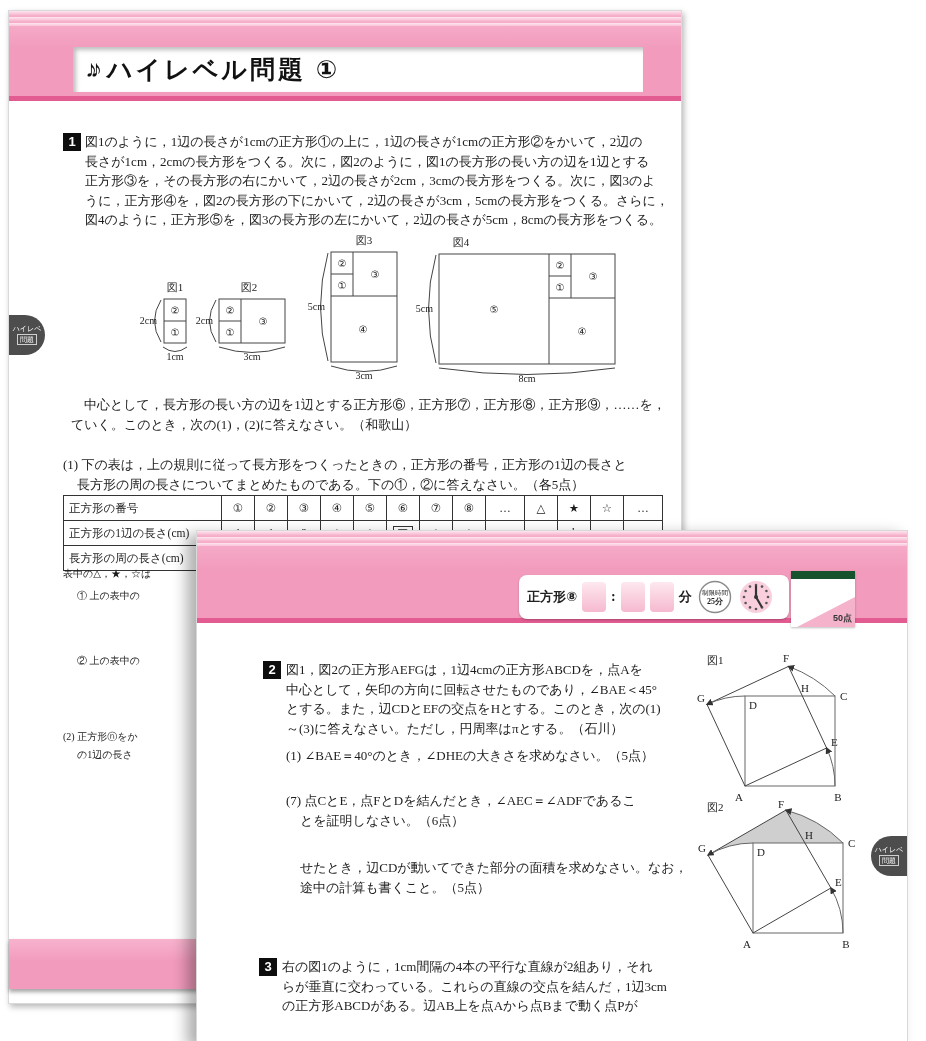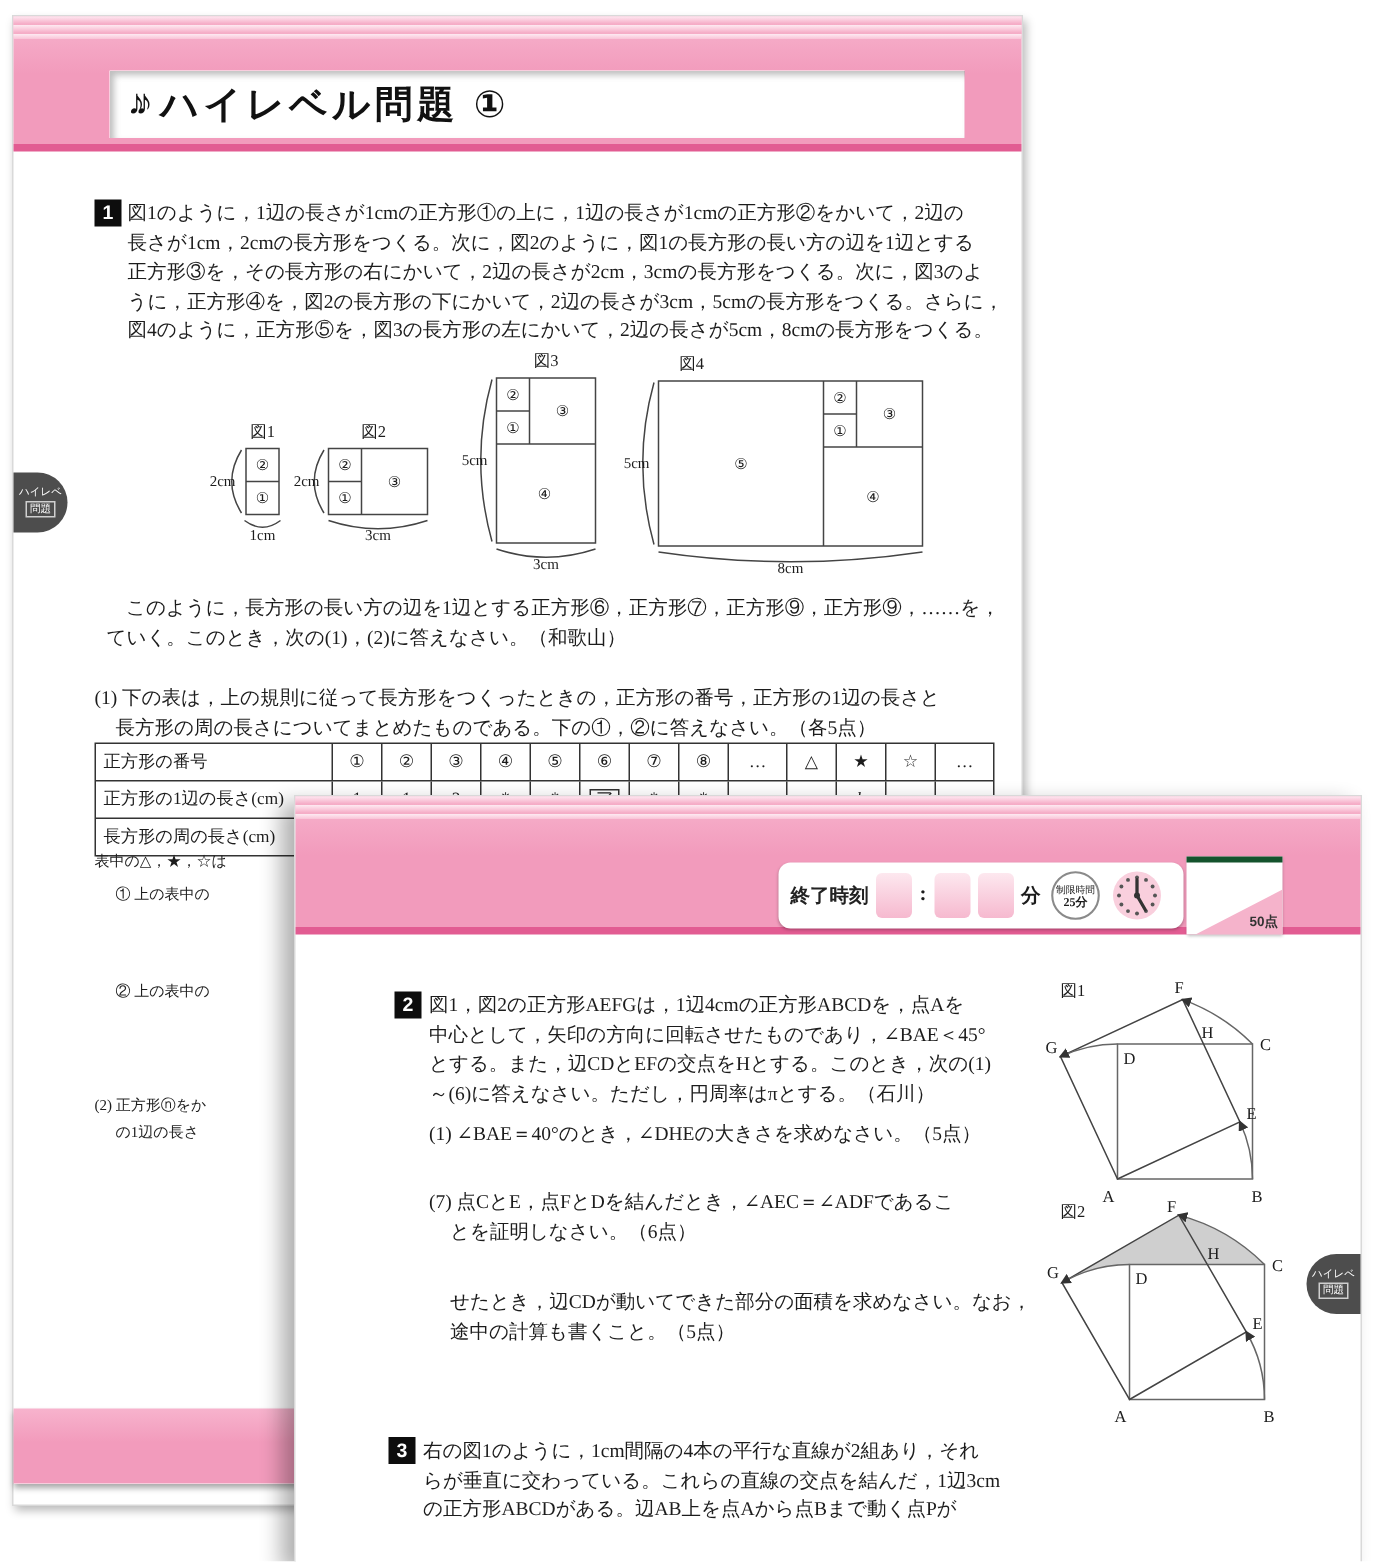--- a/index.html
+++ b/index.html
@@ -39,21 +39,21 @@
   .tabR{border-radius:20px 0 0 20px;}
   .tab .l1{font-size:7px;line-height:8px;}
   .tab .l2{font-size:7px;line-height:9px;border:1px solid #cfcfcf;padding:0 2px;margin-top:1px;}
   
   .endBox{position:absolute;left:322px;top:44px;width:254px;height:44px;background:#fff;border-radius:8px;
           box-shadow:0 1px 2px rgba(0,0,0,.25);display:flex;align-items:center;padding:0 8px;gap:5px;}
   .endLbl{font-family:"Liberation Sans","DejaVu Sans",sans-serif;font-weight:bold;font-size:13px;color:#222;}
   .pinkbox{width:24px;height:30px;border-radius:4px;background:linear-gradient(180deg,#fde8ef,#f6b9cf);}
   .colon{font-weight:bold;font-size:14px;}
   .minLbl{font-family:"Liberation Sans","DejaVu Sans",sans-serif;font-weight:bold;font-size:13px;}
-  .scoreBox{position:absolute;left:594px;top:40px;width:64px;height:48px;background:#fff;border-top:4px solid #14532d;
+  .scoreBox{position:absolute;left:594px;top:40px;width:64px;height:48px;background:#fff;border-top:8px solid #14532d;
             box-shadow:0 1px 2px rgba(0,0,0,.25);overflow:hidden;}
   .scoreTri{position:absolute;right:0;bottom:0;width:0;height:0;border-left:58px solid transparent;border-bottom:30px solid #f5b3cb;}
   .scoreLbl{position:absolute;right:3px;bottom:2px;font-family:"Liberation Sans","DejaVu Sans",sans-serif;
             font-weight:bold;font-size:9px;color:#333;}
   svg text{font-family:"Liberation Serif","DejaVu Serif",serif;fill:#1c1c1c;}
   .figsvg{position:absolute;}
 </style>
 </head>
 <body>
 
@@ -140,21 +140,21 @@
       <text x="99" y="78.5" font-size="10" text-anchor="middle">⑤</text>
       <text x="165" y="34.5" font-size="10" text-anchor="middle">②</text>
       <text x="165" y="56.5" font-size="10" text-anchor="middle">①</text>
       <text x="198" y="45.5" font-size="10" text-anchor="middle">③</text>
       <text x="187" y="100.5" font-size="10" text-anchor="middle">④</text>
       <text x="38" y="78" font-size="10" text-anchor="end">5cm</text>
       <text x="132" y="148" font-size="10" text-anchor="middle">8cm</text>
     </svg>
 
     <div class="tblock" style="left:62px;top:384px;">
-      <div class="indent1">このように，長方形の長い方の辺を1辺とする正方形⑥，正方形⑦，正方形⑨，正方形⑨，……を，</div>
+      <div class="indent1">中心として，長方形の長い方の辺を1辺とする正方形⑥，正方形⑦，正方形⑧，正方形⑨，……を，</div>
       <div>ていく。このとき，次の(1)，(2)に答えなさい。（和歌山）</div>
     </div>
     <div class="tblock" style="left:54px;top:444px;">
       <div>(1) 下の表は，上の規則に従って長方形をつくったときの，正方形の番号，正方形の1辺の長さと</div>
       <div class="indent2">長方形の周の長さについてまとめたものである。下の①，②に答えなさい。（各5点）</div>
     </div>
 
     <div class="ttable">
         <div class="trow">
           <div class="tch">正方形の番号</div>
@@ -220,21 +220,21 @@
     </div>
   </div>
 
   <div class="page page2">
     <div class="band" style="top:0;height:87px;">
       <div class="stripes"></div>
     </div>
     <div class="bandEdge" style="top:87px;"></div>
 
     <div class="endBox">
-      <span class="endLbl">終了時刻</span>
+      <span class="endLbl">正方形⑧</span>
       <span class="pinkbox"></span>
       <span class="colon">:</span>
       <span class="pinkbox"></span>
       <span class="pinkbox"></span>
       <span class="minLbl">分</span>
       <svg width="36" height="36">
         <circle cx="18" cy="18" r="15.5" fill="#fff" stroke="#8a8a8a" stroke-width="1.4"></circle>
         <text x="18" y="16" font-size="6.5" text-anchor="middle" fill="#444" font-family="Liberation Sans, DejaVu Sans, sans-serif">制限時間</text>
         <text x="18" y="25" font-size="8" font-weight="bold" text-anchor="middle" fill="#444" font-family="Liberation Sans, DejaVu Sans, sans-serif">25分</text>
       </svg>
@@ -265,21 +265,21 @@
     <div class="scoreBox">
       <div class="scoreTri"></div>
       <div class="scoreLbl">50点</div>
     </div>
 
     <div class="numbadge" style="left:66px;top:130px;">2</div>
     <div class="tblock" style="left:89px;top:129px;">
       <div>図1，図2の正方形AEFGは，1辺4cmの正方形ABCDを，点Aを</div>
       <div>中心として，矢印の方向に回転させたものであり，∠BAE＜45°</div>
       <div>とする。また，辺CDとEFの交点をHとする。このとき，次の(1)</div>
-      <div>～(6)に答えなさい。ただし，円周率はπとする。（石川）</div>
+      <div>～(3)に答えなさい。ただし，円周率はπとする。（石川）</div>
     </div>
     <div class="tblock" style="left:89px;top:215px;">
       <div>(1) ∠BAE＝40°のとき，∠DHEの大きさを求めなさい。（5点）</div>
     </div>
     <div class="tblock" style="left:89px;top:260px;">
       <div>(7) 点CとE，点FとDを結んだとき，∠AEC＝∠ADFであるこ</div>
       <div class="indent2">とを証明しなさい。（6点）</div>
     </div>
     <div class="tblock" style="left:89px;top:327px;">
       <div class="indent2">せたとき，辺CDが動いてできた部分の面積を求めなさい。なお，</div>

